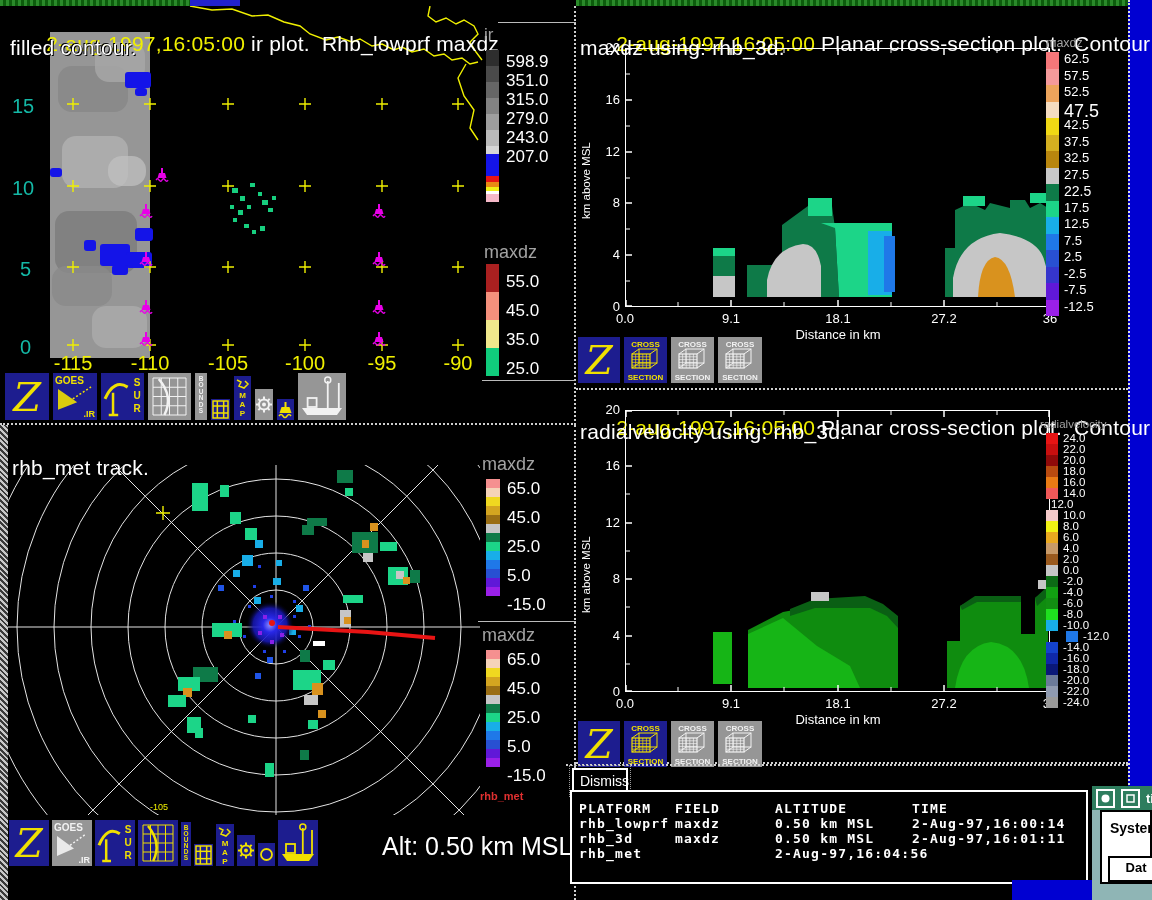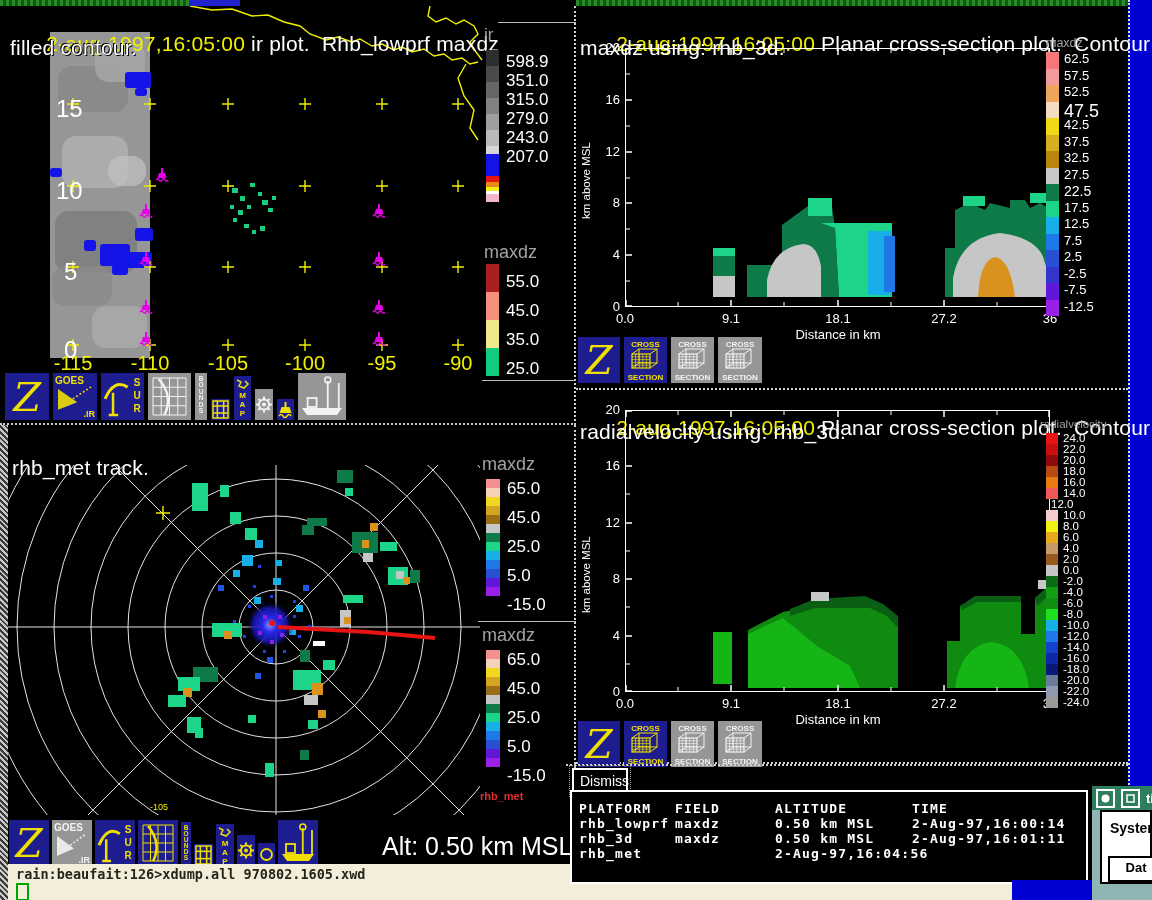--- a/index.html
+++ b/index.html
@@ -3,21 +3,21 @@
 <meta charset="utf-8">
 <style>
   html,body{margin:0;padding:0;background:#000;}
   #root{position:relative;width:1152px;height:900px;background:#000;overflow:hidden;
         font-family:"Liberation Sans",sans-serif;}
   .abs{position:absolute;}
   .panel{position:absolute;background:#000;}
   .title-line{position:absolute;white-space:pre;font-size:21px;font-weight:500;color:#fff;letter-spacing:0.2px;}
   .title-date{color:#f0f000;}
   .title-rest{color:#fff;}
-  .ytick{position:absolute;color:#ffffff;font-size:24px;font-weight:500;margin-left:44px;}
+  .ytick{position:absolute;color:#14b8a6;font-size:20px;font-weight:500;}
   .xtick{position:absolute;color:#f0f000;font-size:20px;font-weight:500;width:60px;text-align:center;}
   .wtick{position:absolute;color:#fff;font-size:13px;width:26px;text-align:right;}
   .wxtick{position:absolute;color:#fff;font-size:13px;width:60px;text-align:center;}
   .axlabel{position:absolute;color:#fff;font-size:13px;text-align:center;}
   .ylab-vert{position:absolute;color:#fff;font-size:11.5px;writing-mode:vertical-rl;transform:rotate(180deg);text-align:center;}
   .cb-title{position:absolute;color:#a3a3a3;font-weight:500;}
   .cb{position:absolute;}
   .cb-bar{position:absolute;left:0;top:0;}
   .cb-abs-lb{position:absolute;color:#fff;font-weight:500;white-space:nowrap;}
   .cb-row{display:flex;align-items:stretch;}
@@ -844,21 +844,21 @@
           <div class="lb" style="font-size: 11.5px;">-6.0</div>
         </div>
         <div class="cb-row" style="height: 11px;">
           <div class="sw" style="width: 12px; background: rgb(31, 223, 31);"></div>
           <div class="lb" style="font-size: 11.5px;">-8.0</div>
         </div>
         <div class="cb-row" style="height: 11px;">
           <div class="sw" style="width: 12px; background: rgb(24, 174, 232);"></div>
           <div class="lb" style="font-size: 11.5px;">-10.0</div>
         </div>
-        <div class="cb-row" style="height: 11px;">
+        <div class="cb-row" style="height: 11px; margin-left: 20px;">
           <div class="sw" style="width: 12px; background: rgb(31, 120, 232);"></div>
           <div class="lb" style="font-size: 11.5px;">-12.0</div>
         </div>
         <div class="cb-row" style="height: 11px;">
           <div class="sw" style="width: 12px; background: rgb(20, 66, 204);"></div>
           <div class="lb" style="font-size: 11.5px;">-14.0</div>
         </div>
         <div class="cb-row" style="height: 11px;">
           <div class="sw" style="width: 12px; background: rgb(15, 40, 168);"></div>
           <div class="lb" style="font-size: 11.5px;">-16.0</div>
@@ -934,24 +934,20 @@
               <line x1="15.2" y1="17" x2="15.2" y2="31" stroke="#f2f2f2" stroke-width="0.7"></line>
               <line x1="8" y1="22.6" x2="26" y2="22.6" stroke="#f2f2f2" stroke-width="0.7"></line>
               <line x1="18.8" y1="17" x2="18.8" y2="31" stroke="#f2f2f2" stroke-width="0.7"></line>
               <line x1="8" y1="25.4" x2="26" y2="25.4" stroke="#f2f2f2" stroke-width="0.7"></line>
               <line x1="22.4" y1="17" x2="22.4" y2="31" stroke="#f2f2f2" stroke-width="0.7"></line>
               <line x1="8" y1="28.2" x2="26" y2="28.2" stroke="#f2f2f2" stroke-width="0.7"></line>
             </svg></span></div>
       </div>
   </div>
 
-  <div class="terminal" style="left:8px;top:864px;width:1004px;height:36px;">
-    <div class="term-text" style="left:8px;top:2px;">rain:beaufait:126&gt;xdump.all 970802.1605.xwd</div>
-    <div class="term-cursor" style="left:8px;top:19px;"></div>
-  </div>
   <div class="abs speckle" style="left:0;top:864px;width:8px;height:36px;"></div>
 
   <div class="dotted-h" style="left:566px;top:764px;width:562px;"></div>
 
   <button class="dismiss" style="left:572px;top:768px;width:56px;height:26px;">Dismiss</button>
 
   <div class="status-win" style="left:570px;top:790px;width:514px;height:90px;">
     <div class="st-cell" style="left:7px;top:9px;">PLATFORM</div>
     <div class="st-cell" style="left:103px;top:9px;text-align:right;">FIELD</div>
     <div class="st-cell" style="left:203px;top:9px;">ALTITUDE</div>

